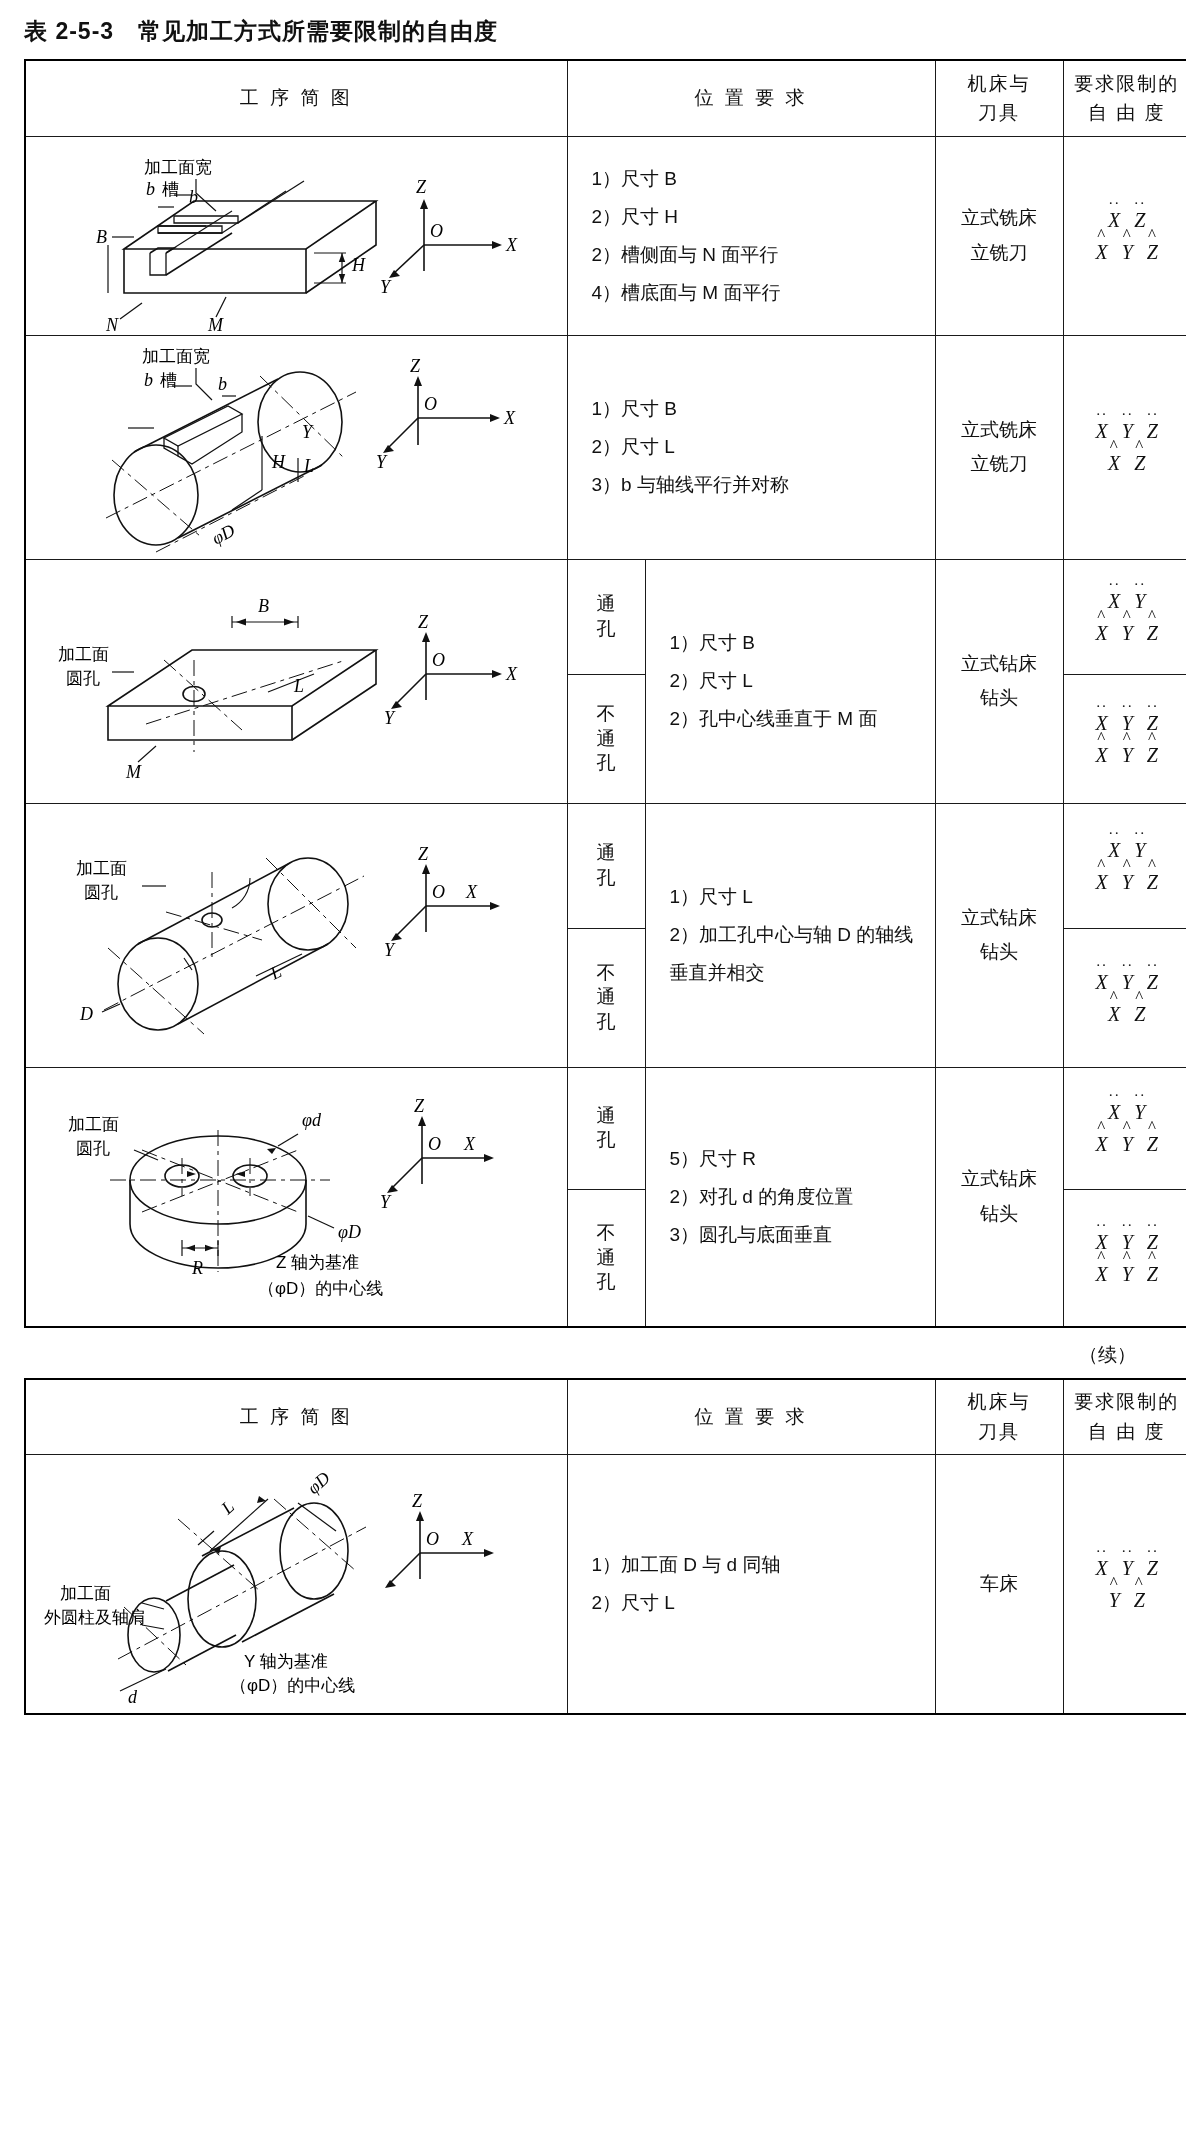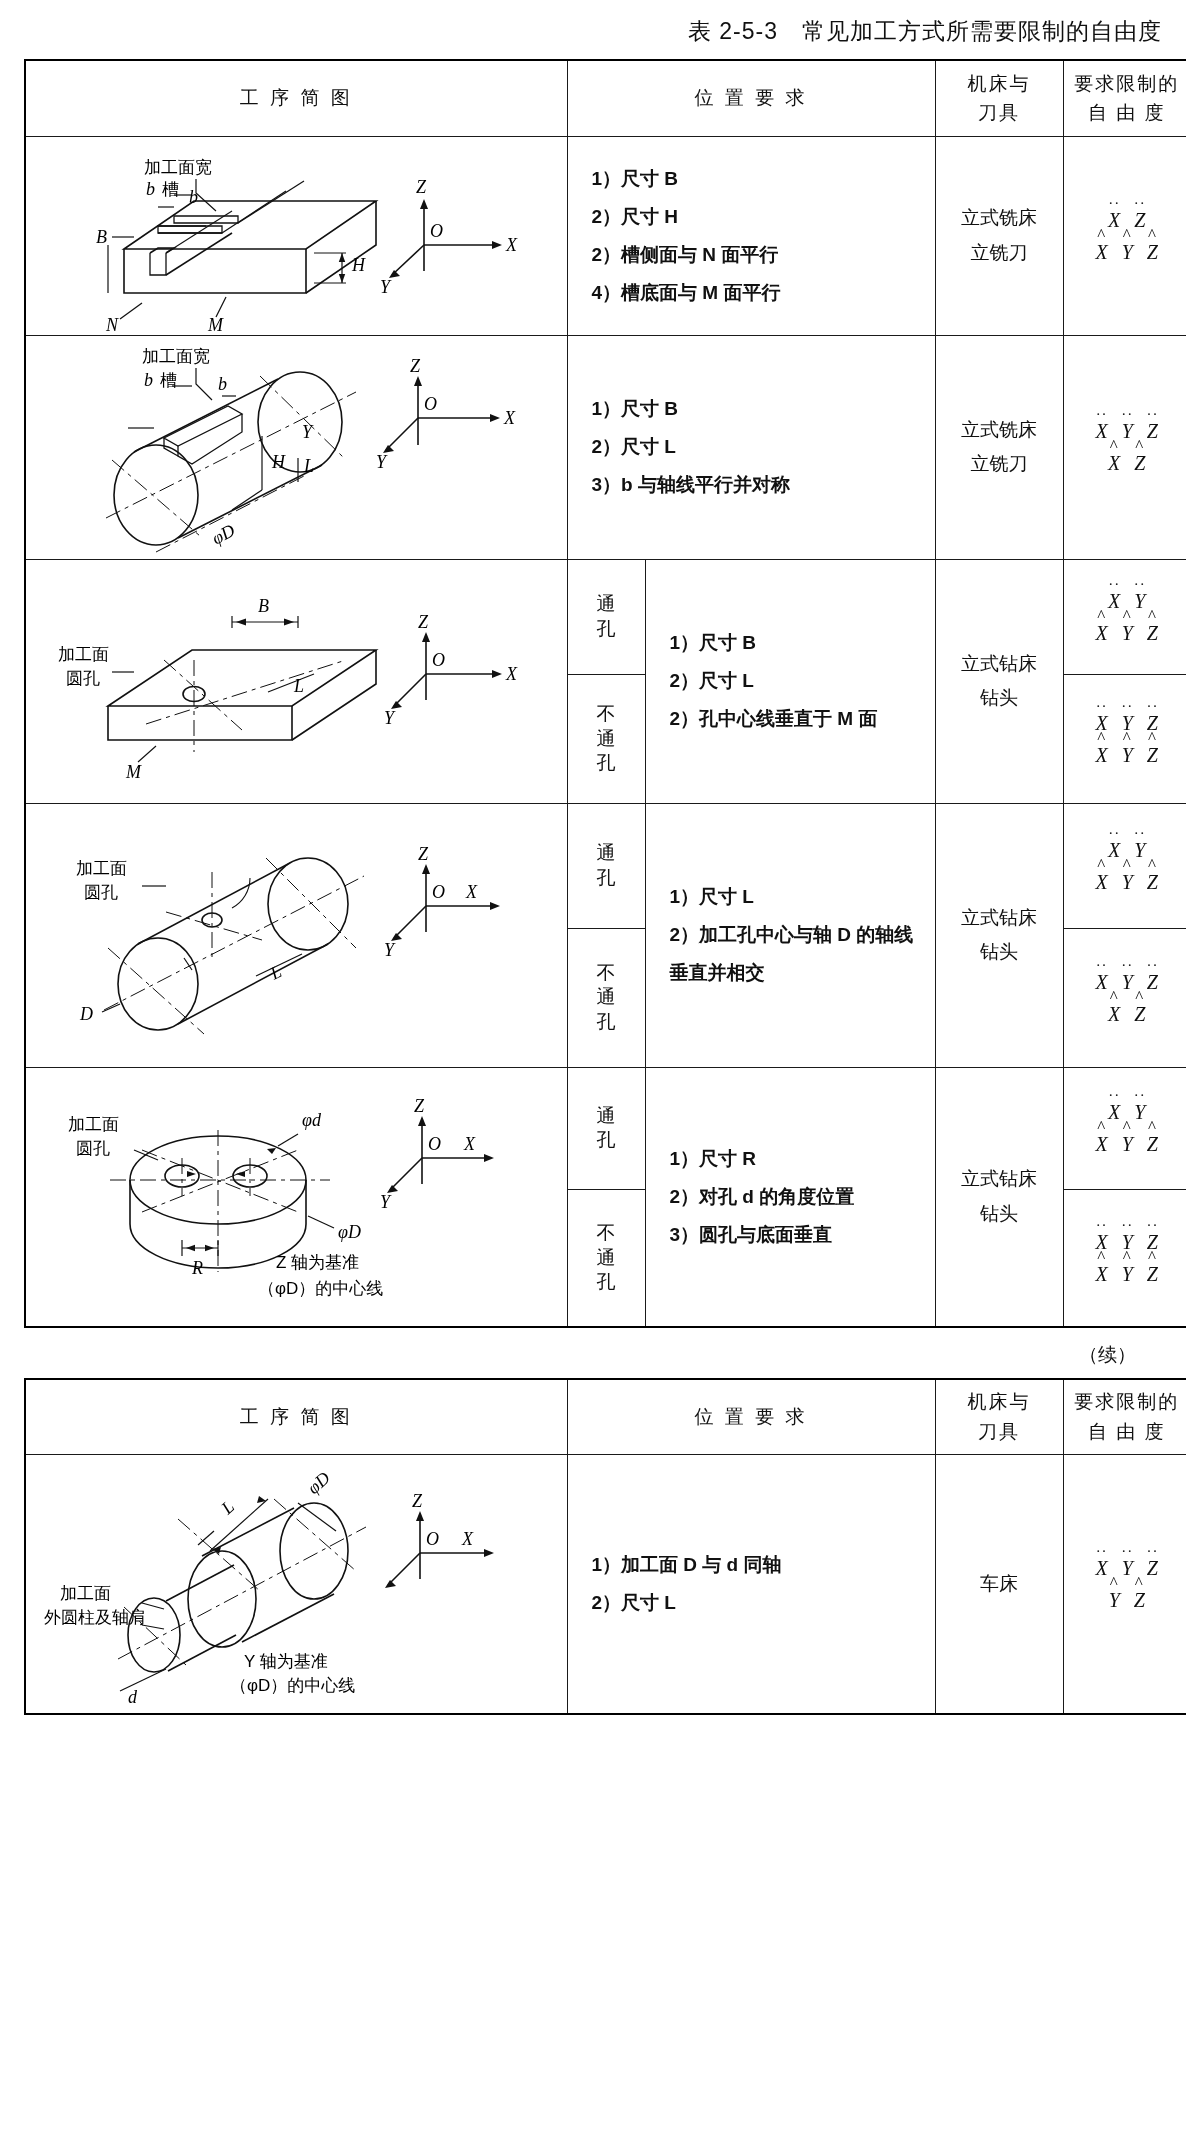--- a/index.html
+++ b/index.html
@@ -10,23 +10,23 @@
   body {
     width: 1186px;
     font-family: "Liberation Serif", "DejaVu Serif", serif;
     color: #111;
   }
   .page {
     width: 1186px;
     padding: 8px 24px 20px 24px;
   }
   .table-title {
-    text-align: right;
+    text-align: left;
     font-size: 23px;
-    font-weight: normal;
+    font-weight: bold;
     letter-spacing: 1px;
     margin: 8px 0 12px 0;
     font-family: "Liberation Sans", sans-serif;
   }
   table.spec {
     width: 1138px;
     border-collapse: collapse;
     table-layout: fixed;
   }
   table.spec td, table.spec th {
@@ -55,21 +55,20 @@
   .col-reqfull { width: 368px; }
 
   .fig-cell { padding: 10px 6px; }
   svg { display: block; margin: 0 auto; overflow: visible; }
 
   .req-list {
     font-size: 19px;
     line-height: 2.0;
     font-family: "Liberation Sans", sans-serif;
     padding-left: 18px;
-    font-weight: bold;
   }
   .req-list .it { white-space: nowrap; }
   .req-list .it.wrap { white-space: normal; }
 
   .mach-cell {
     text-align: center;
     font-size: 19px;
     font-family: "Liberation Sans", sans-serif;
     line-height: 1.8;
     margin-top: 39px;
@@ -578,21 +577,21 @@
           <text class="lbl-i" x="418" y="78">X</text>
           <text class="lbl-i" x="334" y="136">Y</text>
         </svg>
       </td>
       <td class="sub-cell">
         <span class="v">通</span>
         <span class="v">孔</span>
       </td>
       <td rowspan="2">
         <div class="req-list">
-          <div class="it">1）尺寸 R</div>
+          <div class="it">5）尺寸 R</div>
           <div class="it">2）对孔 d 的角度位置</div>
           <div class="it">3）圆孔与底面垂直</div>
         </div>
       </td>
       <td class="mach-cell" rowspan="2">
         <div>立式钻床</div>
         <div>钻头</div>
       </td>
       <td class="dof-cell">
         <div class="dof-row">

